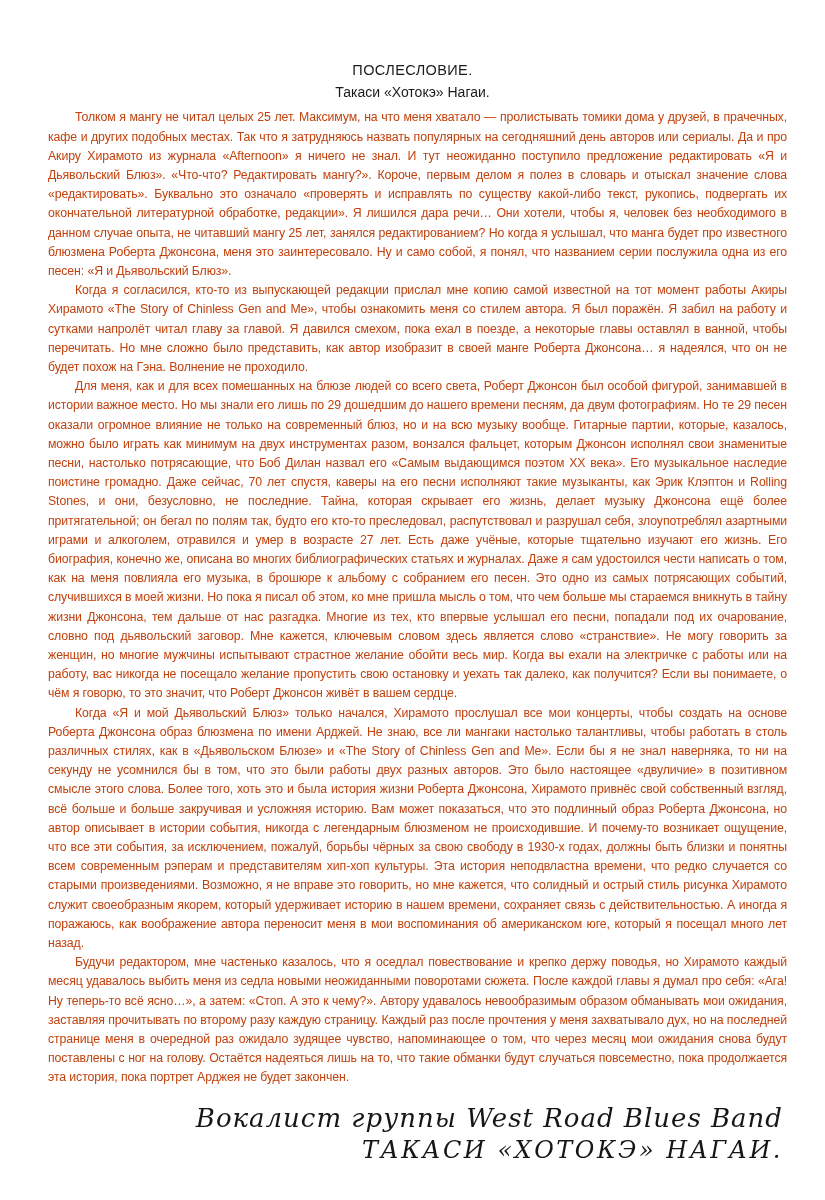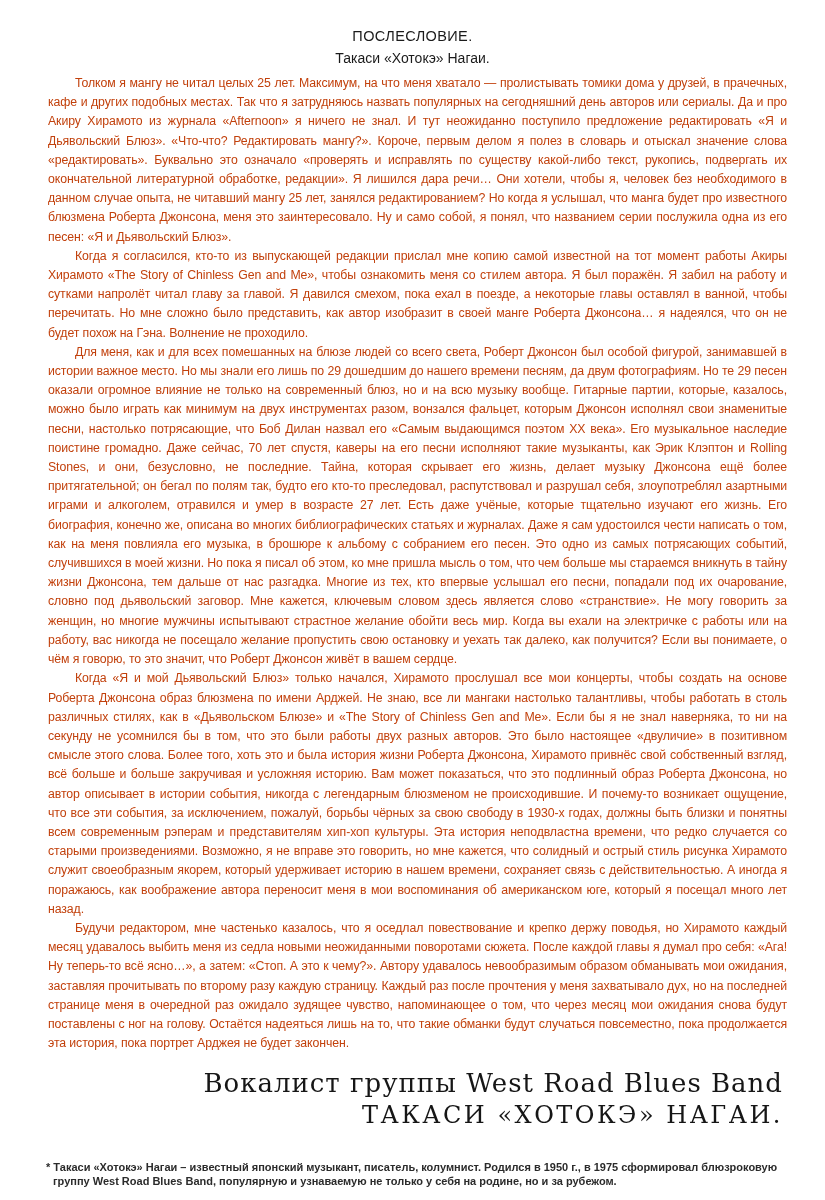--- a/index.html
+++ b/index.html
@@ -41,20 +41,21 @@
     letter-spacing: -0.1px;
     text-align: justify;
     text-indent: 27px;
     color: #c2410c;
   }
   .signature {
     text-align: right;
     padding-right: 42px;
     margin-top: 14px;
     font-family: "DejaVu Serif", serif;
+    font-style: italic;
     color: #161616;
   }
   .sig-role {
     font-size: 26px;
     line-height: 32px;
     letter-spacing: 1px;
   }
   .sig-name {
     font-size: 24px;
     line-height: 32px;
@@ -89,17 +90,14 @@
     <p>Для меня, как и для всех помешанных на блюзе людей со всего света, Роберт Джонсон был особой фигурой, занимавшей в истории важное место. Но мы знали его лишь по 29 дошедшим до нашего времени песням, да двум фотографиям. Но те 29 песен оказали огромное влияние не только на современный блюз, но и на всю музыку вообще. Гитарные партии, которые, казалось, можно было играть как минимум на двух инструментах разом, вонзался фальцет, которым Джонсон исполнял свои знаменитые песни, настолько потрясающие, что Боб Дилан назвал его «Самым выдающимся поэтом XX века». Его музыкальное наследие поистине громадно. Даже сейчас, 70 лет спустя, каверы на его песни исполняют такие музыканты, как Эрик Клэптон и Rolling Stones, и они, безусловно, не последние.  Тайна, которая скрывает его жизнь, делает музыку Джонсона ещё более притягательной; он бегал по полям так, будто его кто-то преследовал, распутствовал и разрушал себя, злоупотреблял азартными играми и алкоголем, отравился и умер в возрасте 27 лет. Есть даже учёные, которые тщательно изучают его жизнь. Его биография, конечно же, описана во многих библиографических статьях и журналах. Даже я сам удостоился чести написать о том, как на меня повлияла его музыка, в брошюре к альбому с собранием его песен. Это одно из самых потрясающих событий, случившихся в моей жизни. Но пока я писал об этом, ко мне пришла мысль о том, что чем больше мы стараемся вникнуть в тайну жизни Джонсона, тем дальше от нас разгадка. Многие из тех, кто впервые услышал его песни, попадали под их очарование, словно под дьявольский заговор. Мне кажется, ключевым словом здесь является слово «странствие». Не могу говорить за женщин, но многие мужчины испытывают страстное желание обойти весь мир. Когда вы ехали на электричке с работы или на работу, вас никогда не посещало желание пропустить свою остановку и уехать так далеко, как получится? Если вы понимаете, о чём я говорю, то это значит, что Роберт Джонсон живёт в вашем сердце.</p>
     <p>Когда «Я и мой Дьявольский Блюз» только начался, Хирамото прослушал все мои концерты, чтобы создать на основе Роберта Джонсона образ блюзмена по имени Арджей. Не знаю, все ли мангаки настолько талантливы, чтобы работать в столь различных стилях, как в «Дьявольском Блюзе» и «The Story of Chinless Gen and Me». Если бы я не знал наверняка, то ни на секунду не усомнился бы в том, что это были работы двух разных авторов. Это было настоящее «двуличие» в позитивном смысле этого слова. Более того, хоть это и была история жизни Роберта Джонсона, Хирамото привнёс свой собственный взгляд, всё больше и больше закручивая и усложняя историю. Вам может показаться, что это подлинный образ Роберта Джонсона, но автор описывает в истории события, никогда с легендарным блюзменом не происходившие. И почему-то возникает ощущение, что все эти события, за исключением, пожалуй, борьбы чёрных за свою свободу в 1930-х годах, должны быть близки и понятны всем современным рэперам и представителям хип-хоп культуры. Эта история неподвластна времени, что редко случается со старыми произведениями. Возможно, я не вправе это говорить, но мне кажется, что солидный и острый стиль рисунка Хирамото служит своеобразным якорем, который удерживает историю в нашем времени, сохраняет связь с действительностью. А иногда я поражаюсь, как воображение автора переносит меня в мои воспоминания об американском юге, который я посещал много лет назад.</p>
     <p>Будучи редактором, мне частенько казалось, что я оседлал повествование и крепко держу поводья, но Хирамото каждый месяц удавалось выбить меня из седла новыми неожиданными поворотами сюжета. После каждой главы я думал про себя: «Ага! Ну теперь-то всё ясно…», а затем: «Стоп. А это к чему?». Автору удавалось невообразимым образом обманывать мои ожидания, заставляя прочитывать по второму разу каждую страницу. Каждый раз после прочтения у меня захватывало дух, но на последней странице меня в очередной раз ожидало зудящее чувство, напоминающее о том, что через месяц мои ожидания снова будут поставлены с ног на голову.  Остаётся надеяться лишь на то, что такие обманки будут случаться повсеместно, пока продолжается эта история, пока портрет Арджея не будет закончен.</p>
   </div>
 
   <div class="signature">
     <div class="sig-role">Вокалист группы West Road Blues Band</div>
     <div class="sig-name">ТАКАСИ «ХОТОКЭ» НАГАИ.</div>
   </div>
 
-  <div class="footnote-wrap">
-    <div class="footnote">* Такаси «Хотокэ» Нагаи – известный японский музыкант, писатель, колумнист. Родился в 1950 г., в 1975 сформировал блюзроковую группу West Road Blues Band, популярную и узнаваемую не только у себя на родине, но и за рубежом.</div>
-  </div>
 
 </div>
 
 </body></html>

